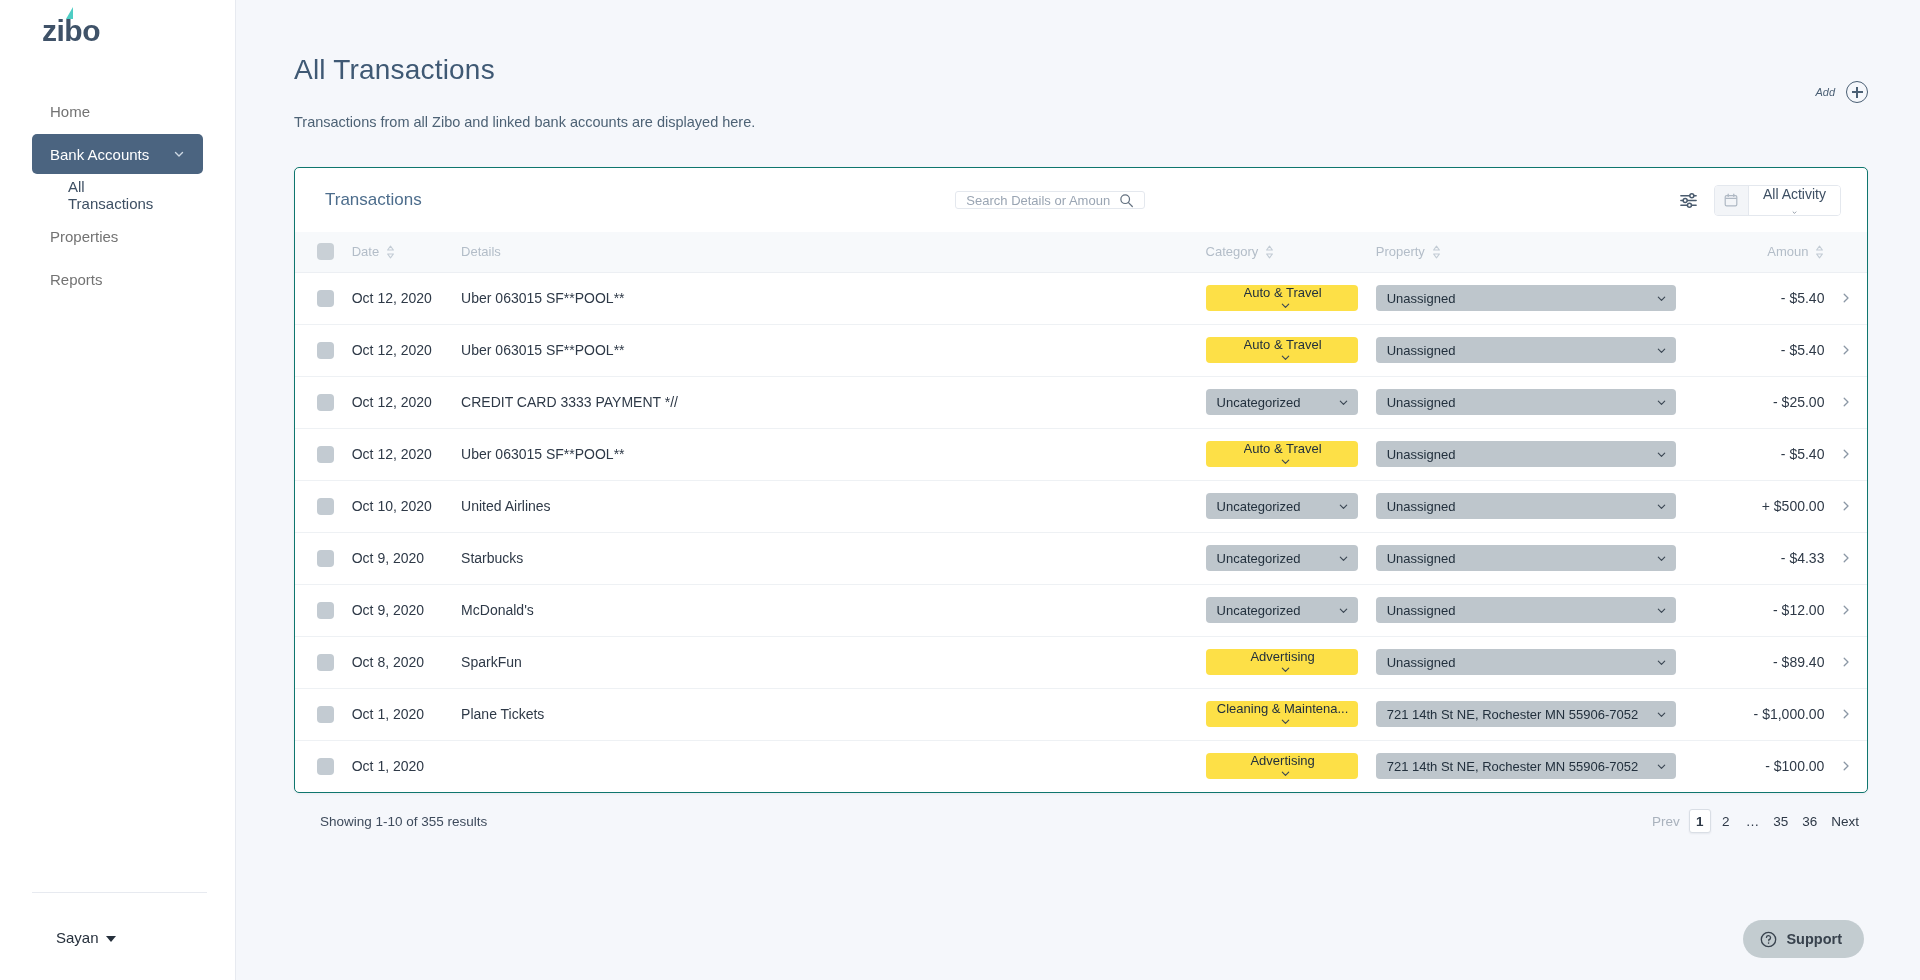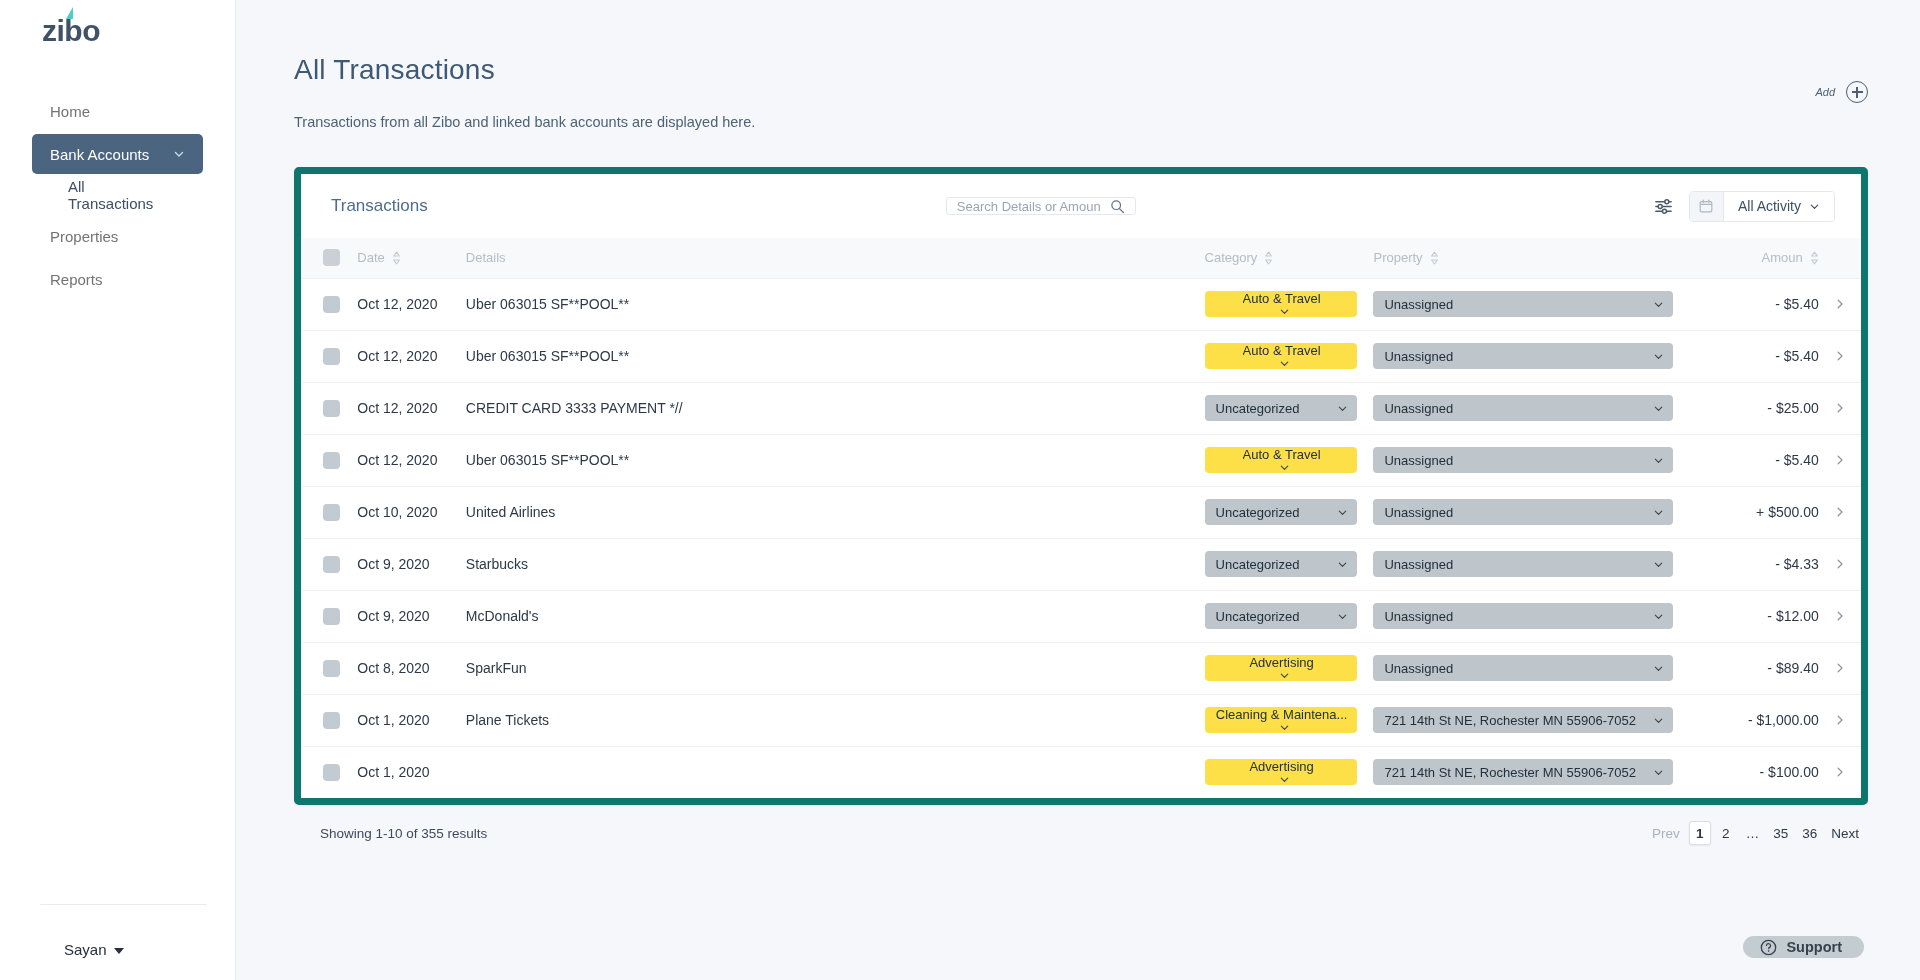--- a/index.html
+++ b/index.html
@@ -48,22 +48,22 @@
     background: #4b6480; color: #ffffff; font-weight: 400;
   }
   .nav-sub {
     height: 36px; margin: 2px 32px; padding: 0 36px;
     display: flex; align-items: center;
     font-size: 15px; color: #3d4f63; cursor: pointer; border-radius: 5px;
   }
   .chev-small { width: 12px; height: 12px; opacity: .9; }
 
   .sidebar-footer {
-    position: absolute; left: 0; bottom: 0; width: 100%;
-    padding: 0 0 22px 12px;
+    position: absolute; left: 0; bottom: 12px; width: 100%;
+    padding: 0 0 22px 4px;
     text-align: center;
   }
   .sidebar-divider { height: 1px; background: #e7eaf0; margin: 0 28px 36px 28px; }
   .user-row {
     display: flex; align-items: center; gap: 7px;
     padding-left: 52px; font-size: 15px; color: #26303c; cursor: pointer;
   }
   .caret-down {
     width: 0; height: 0; border-left: 5px solid transparent;
     border-right: 5px solid transparent; border-top: 6px solid #26303c;
@@ -91,21 +91,21 @@
   }
   .plus-circle::before, .plus-circle::after {
     content: ""; position: absolute; background: #4a5f74;
   }
   .plus-circle::before { left: 4.5px; top: 9.3px; width: 11px; height: 1.6px; }
   .plus-circle::after  { top: 4.5px; left: 9.3px; height: 11px; width: 1.6px; }
 
   
   .card {
     margin-top: 37px; background: #ffffff; border-radius: 5px;
-    border: 7px solid #0f766e;
+    border: 1px solid #0f766e;
     box-shadow: 0 1px 3px rgba(30,45,70,.06);
     overflow: hidden;
   }
   .card-head {
     height: 64px; display: flex; align-items: center;
     padding: 0 26px 0 30px; gap: 20px;
   }
   .card-title { font-size: 17px; color: #4d6d8c; font-weight: 400; }
   .search-box {
     margin-left: auto; position: relative;
@@ -126,21 +126,21 @@
     display: flex; align-items: stretch; height: 31px;
     border: 1px solid #e4e8ee; border-radius: 4px; overflow: hidden;
   }
   .cal-btn {
     width: 34px; background: #f3f5f8; border-right: 1px solid #e4e8ee;
     display: flex; align-items: center; justify-content: center; cursor: pointer;
   }
   .activity-sel {
     display: flex; align-items: center; gap: 8px;
     padding: 0 14px; font-size: 14px; color: #3d4f63;
-    background: #ffffff; cursor: pointer;
+    background: #ffffff; cursor: pointer; flex-direction: column;
   }
 
   
   table.txn { width: 100%; border-collapse: collapse; table-layout: fixed; }
   table.txn thead tr { background: #f7f9fb; height: 40px; }
   table.txn thead th {
     font-size: 13px; font-weight: 400; color: #b3bdc8;
     text-align: left; padding: 0; vertical-align: middle;
     border-bottom: 1px solid #eceff3;
   }
@@ -198,21 +198,21 @@
   .pg.dim { color: #a9b2bd; cursor: default; }
   .pg.ellipsis { color: #2e3947; cursor: default; }
   .pg.active {
     border: 1px solid #d9dee5; font-weight: bold; background: #fff;
     box-shadow: 0 1px 2px rgba(30,45,70,.07);
   }
 
   
   .support {
     position: absolute; right: 56px; bottom: 22px;
-    height: 22px; padding: 0 22px 0 17px;
+    height: 38px; padding: 0 22px 0 17px;
     background: #c3ccd0; border-radius: 19px;
     display: flex; align-items: center; gap: 9px;
     font-size: 14.5px; font-weight: bold; color: #38424d; cursor: pointer;
   }
   .q-circle { width: 17px; height: 17px; }
 </style>
 </head>
 <body>
 
 <div id="app">

